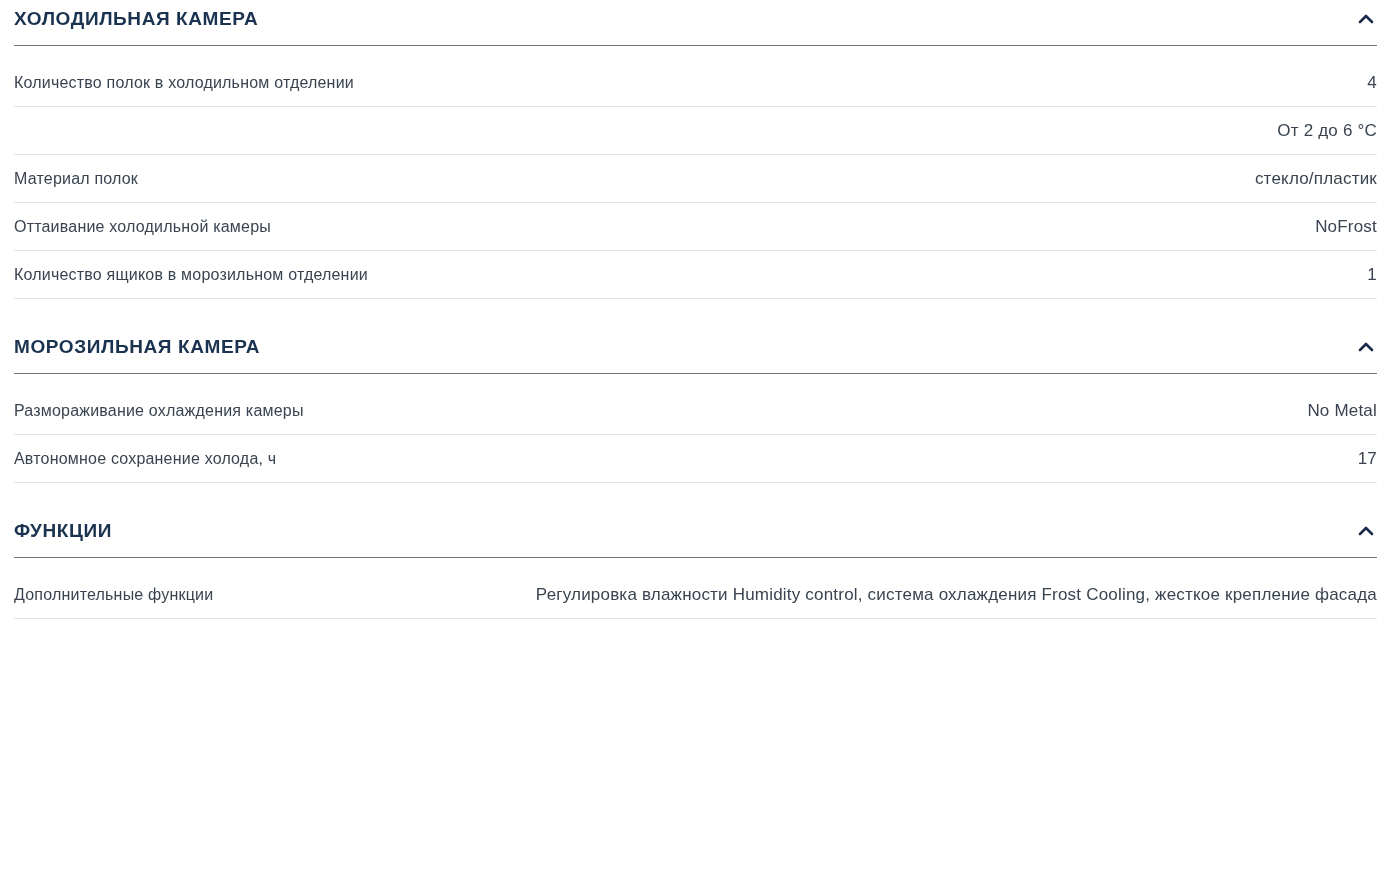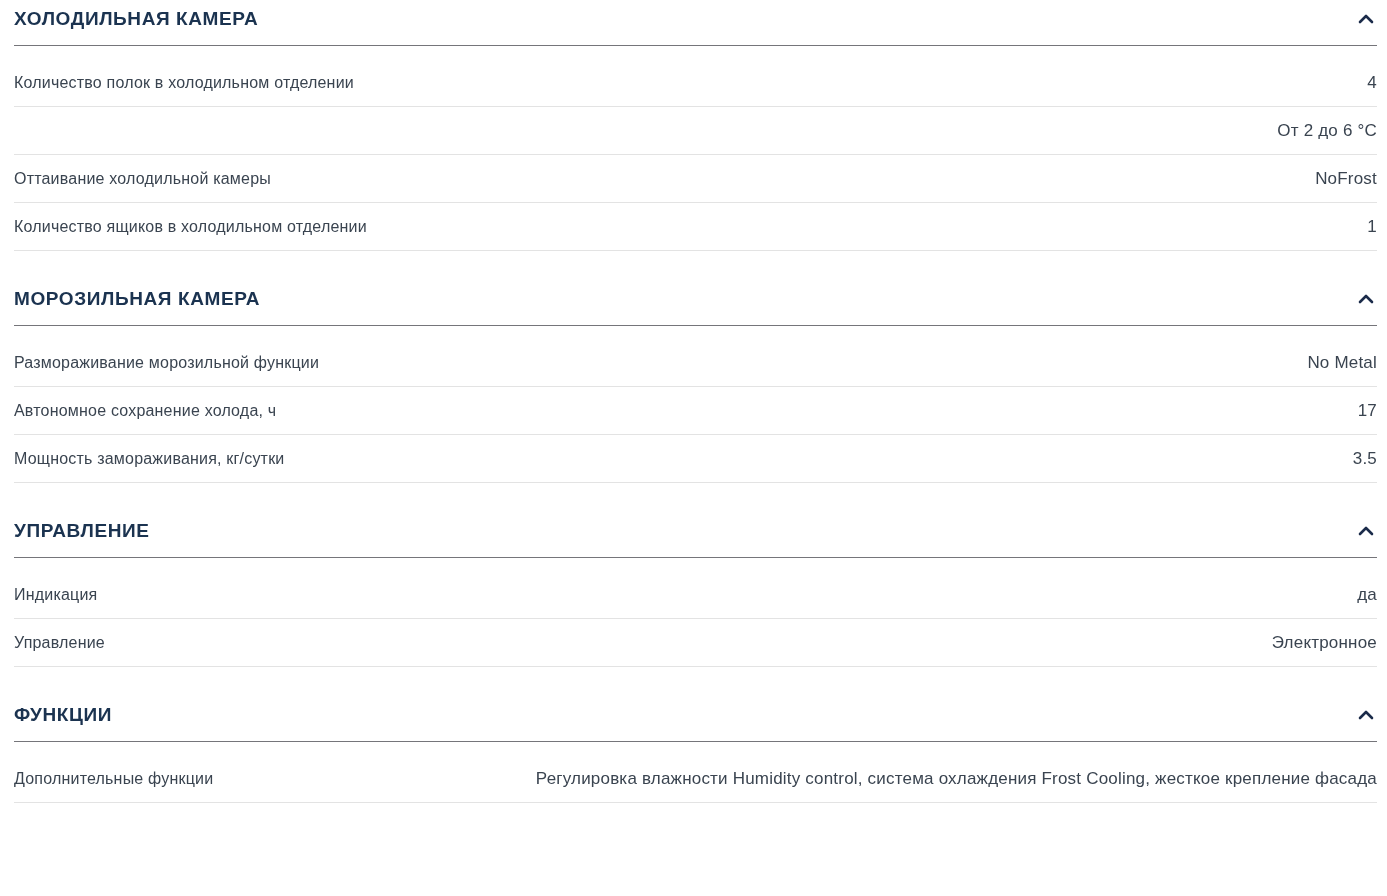--- a/index.html
+++ b/index.html
@@ -80,78 +80,59 @@
     <div class="section-body">
   <div class="spec-row">
     <span class="spec-label">Количество полок в холодильном отделении</span>
     <span class="spec-value">4</span>
   </div>
 
   <div class="spec-row">
     <span class="spec-value">От 2 до 6 °C</span>
   </div>
 
+  <div class="spec-row">
+    <span class="spec-label">Материал полок</span>
+    <span class="spec-value">стекло/пластик</span>
+  </div>
 
   <div class="spec-row">
     <span class="spec-label">Оттаивание холодильной камеры</span>
     <span class="spec-value">NoFrost</span>
   </div>
 
   <div class="spec-row">
-    <span class="spec-label">Количество ящиков в холодильном отделении</span>
+    <span class="spec-label">Количество ящиков в морозильном отделении</span>
     <span class="spec-value">1</span>
   </div>
 </div>
   </section>
 
   <section class="spec-section">
     <div class="section-header">
       <h2 class="section-title">МОРОЗИЛЬНАЯ КАМЕРА</h2>
       <svg class="chevron" viewBox="0 0 16 10" aria-hidden="true">
         <polyline points="2,8 8,2 14,8" fill="none" stroke="#1b2b4a" stroke-width="2.6" stroke-linecap="round" stroke-linejoin="round"></polyline>
       </svg>
     </div>
     <div class="section-body">
 
   <div class="spec-row">
-    <span class="spec-label">Размораживание морозильной функции</span>
+    <span class="spec-label">Размораживание охлаждения камеры</span>
     <span class="spec-value">No Metal</span>
   </div>
 
   <div class="spec-row">
     <span class="spec-label">Автономное сохранение холода, ч</span>
     <span class="spec-value">17</span>
   </div>
 
-  <div class="spec-row">
-    <span class="spec-label">Мощность замораживания, кг/сутки</span>
-    <span class="spec-value">3.5</span>
-  </div>
 </div>
   </section>
 
-  <section class="spec-section">
-    <div class="section-header">
-      <h2 class="section-title">УПРАВЛЕНИЕ</h2>
-      <svg class="chevron" viewBox="0 0 16 10" aria-hidden="true">
-        <polyline points="2,8 8,2 14,8" fill="none" stroke="#1b2b4a" stroke-width="2.6" stroke-linecap="round" stroke-linejoin="round"></polyline>
-      </svg>
-    </div>
-    <div class="section-body">
-  <div class="spec-row">
-    <span class="spec-label">Индикация</span>
-    <span class="spec-value">да</span>
-  </div>
-
-  <div class="spec-row">
-    <span class="spec-label">Управление</span>
-    <span class="spec-value">Электронное</span>
-  </div>
-</div>
-  </section>
 
   <section class="spec-section">
     <div class="section-header">
       <h2 class="section-title">ФУНКЦИИ</h2>
       <svg class="chevron" viewBox="0 0 16 10" aria-hidden="true">
         <polyline points="2,8 8,2 14,8" fill="none" stroke="#1b2b4a" stroke-width="2.6" stroke-linecap="round" stroke-linejoin="round"></polyline>
       </svg>
     </div>
     <div class="section-body">
   <div class="spec-row">

